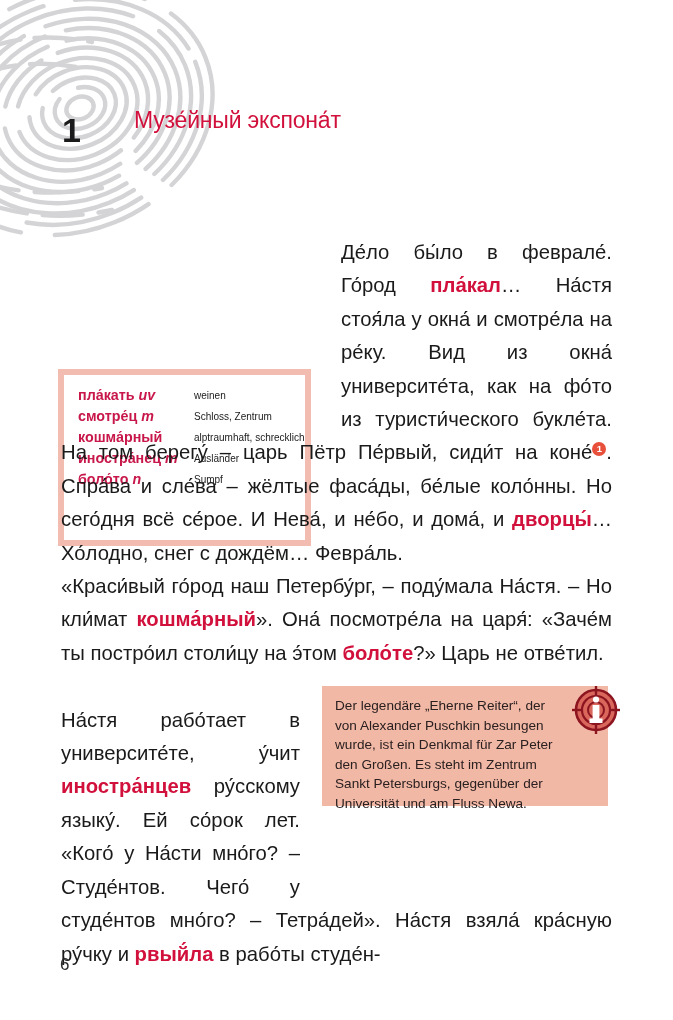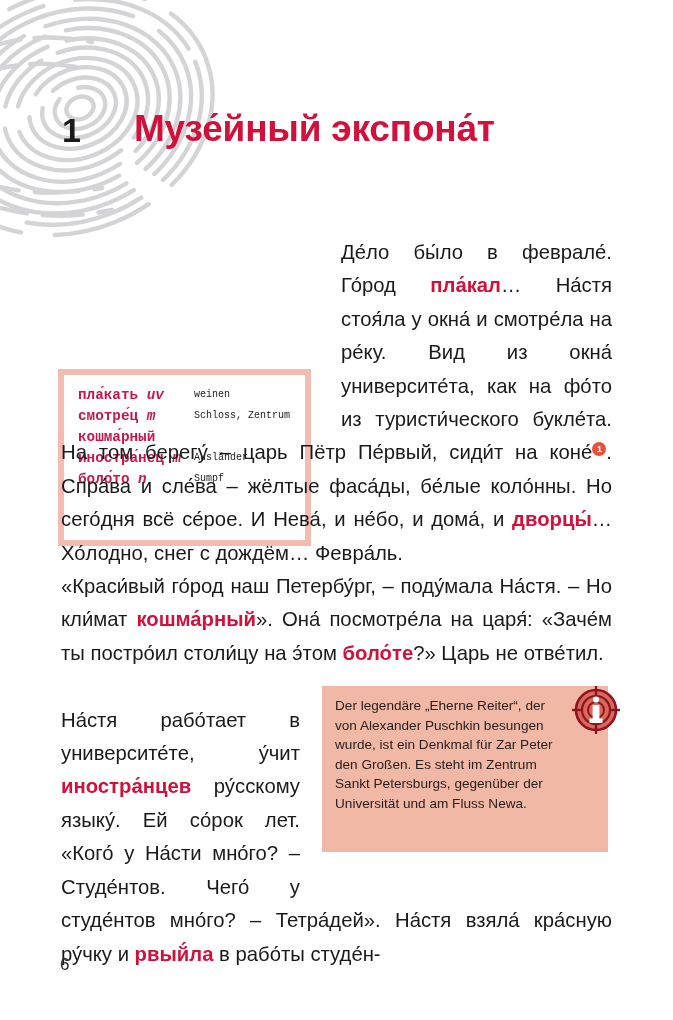--- a/index.html
+++ b/index.html
@@ -16,21 +16,21 @@
   
   .header { position:absolute; left:0; top:0; width:673px; height:215px; }
   .fingerprint { position:absolute; left:-38px; top:-10px; width:300px; height:250px; }
   .chapter-num {
     position:absolute; left:62px; top:113px;
     font-size:34px; font-weight:bold; color:#1b1b1b;
     line-height:1;
   }
   .chapter-title {
     position:absolute; left:134px; top:108px;
-    font-size:37px; font-weight:bold; color:#d2103c;
+    font-size:23px; font-weight:normal; color:#d2103c;
     line-height:1.12; letter-spacing:-0.2px;
     white-space:nowrap;
   }
 
   
   .content {
     position:absolute; left:61px; top:236px;
     width:551px;
     font-size:20.3px;
     line-height:33.4px;
@@ -74,36 +74,36 @@
 
   
   .vocab-box {
     position:absolute; left:58px; top:369px;
     width:253px; height:177px;
     background:#ffffff;
     border:6px solid #f2bcb0;
     box-sizing:border-box;
   }
   .vocab-inner { padding:10px 0 0 14px; }
-  .vrow { display:flex; align-items:flex-start; margin-bottom:1px;font-family:Liberation Mono, monospace; }
+  .vrow { display:flex; align-items:center; margin-bottom:1px; }
   .vterm {
     width:114px; flex:0 0 114px;
     color:#c8174a; font-weight:bold;
     font-size:14.3px; line-height:20px;
   }
   .vterm .g { font-style:italic; font-weight:bold; color:#c8174a; }
   .vtrans {
     font-size:10px; line-height:19px; color:#1a1a1a;
     padding-left:2px;
   }
 
   
   .info-box {
     position:absolute; left:322px; top:686px;
-    width:286px; height:166px;
+    width:286px; height:120px;
     background:#f2b8a6;
     box-sizing:border-box;
     padding:10px 44px 0 13px;
   }
   .info-text {
     font-size:13.6px;
     line-height:19.6px;
     color:#2a2020;
   }
   .info-icon {
@@ -157,20 +157,21 @@
         <div class="vtrans">weinen</div>
       </div>
 
       <div class="vrow">
         <div class="vterm"><span>смотре́ц</span> <span class="g">m</span></div>
         <div class="vtrans">Schloss, Zentrum</div>
       </div>
 
       <div class="vrow">
         <div class="vterm"><span>кошма́рный</span> <span class="g"></span></div>
+        <div class="vtrans">alptraumhaft, schrecklich</div>
       </div>
 
       <div class="vrow">
         <div class="vterm"><span>иностра́нец</span> <span class="g">m</span></div>
         <div class="vtrans">Ausländer</div>
       </div>
 
       <div class="vrow">
         <div class="vterm"><span>боло́то</span> <span class="g">n</span></div>
         <div class="vtrans">Sumpf</div>

